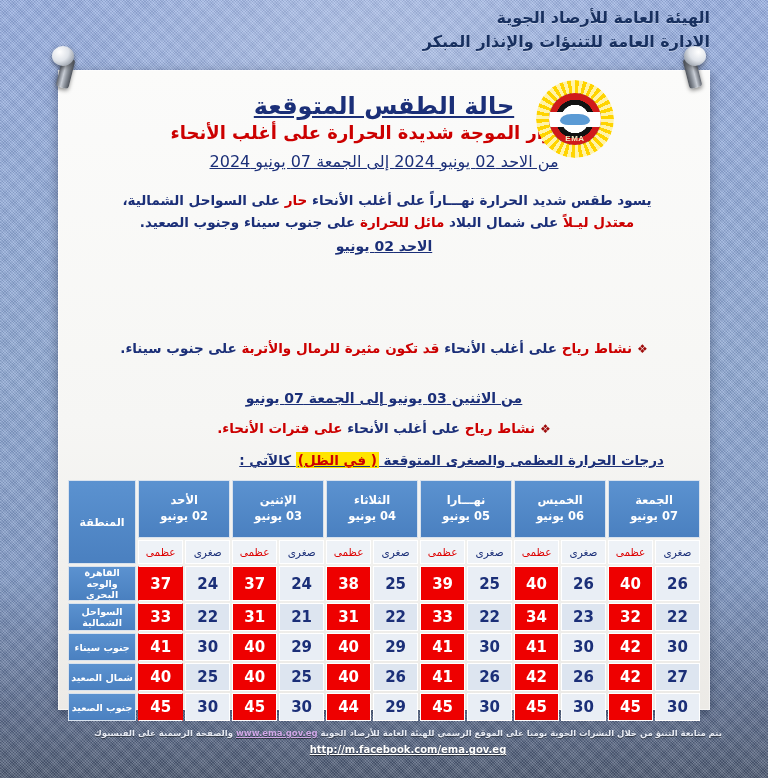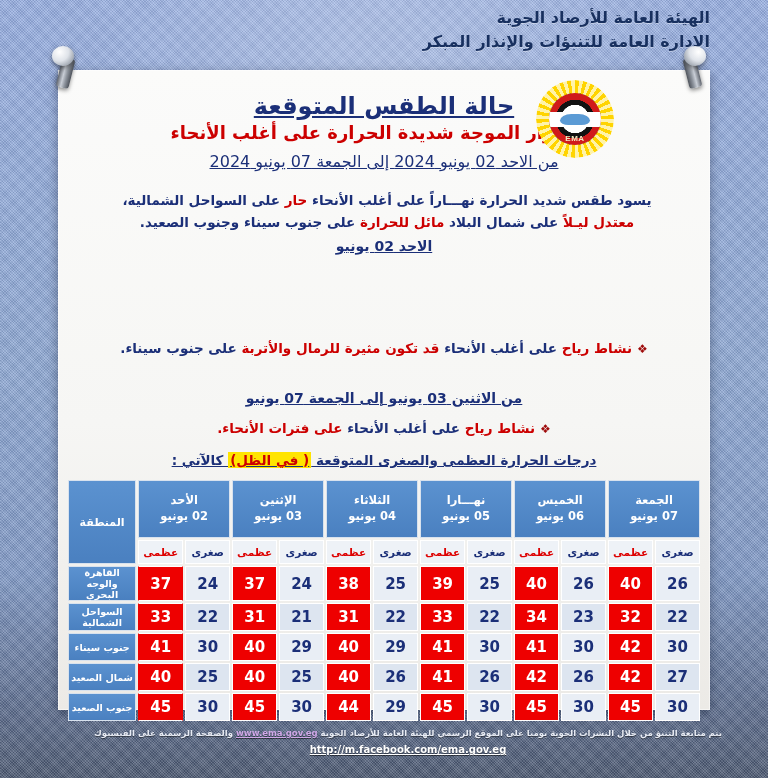--- a/index.html
+++ b/index.html
@@ -121,41 +121,41 @@
   .bullet{
     position:absolute;right:46px;left:46px;font-size:13.5px;font-weight:bold;
     text-align:center;line-height:1.6;
   }
   #bullet1{top:268px;}
   #bullet2{top:348px;}
   .dia{color:#9e0b0b;font-size:12px;margin-left:5px;}
 
   .tabletitle{
     position:absolute;right:46px;left:46px;top:382px;
-    font-size:13.5px;font-weight:bold;color:#1b2f78;text-align:center;
+    font-size:13.5px;font-weight:bold;color:#1b2f78;text-align:right;
     text-decoration:underline;
   }
 
   
   .tblwrap{position:absolute;left:8px;top:408px;width:636px;}
   table{border-collapse:separate;border-spacing:2px;width:100%;table-layout:fixed;
         font-family:"DejaVu Sans","Liberation Sans",sans-serif;}
   th,td{padding:0;text-align:center;vertical-align:middle;}
   .dayth{
     background:linear-gradient(180deg,#5b92d0,#4a80c0);
     color:#ffffff;font-size:11.5px;font-weight:bold;line-height:1.35;
     height:56px;border:1px solid #d8e2ee;
   }
   .regionth{
     background:linear-gradient(180deg,#5b92d0,#4a80c0);
     color:#ffffff;font-size:11px;font-weight:bold;
     border:1px solid #d8e2ee;
   }
   .subth{
-    height:22px;font-size:10.5px;font-weight:bold;
+    height:22px;font-size:10.5px;font-weight:normal;
     background:#eef2f7;border:1px solid #ffffff;
   }
   .subth.max{color:#dd0000;}
   .subth.min{color:#1b2f78;}
   .regioncell{
     background:linear-gradient(180deg,#5b92d0,#4a80c0);
     color:#ffffff;font-size:9.5px;font-weight:bold;
     border:1px solid #d8e2ee;height:26px;
   }
   td.max{

